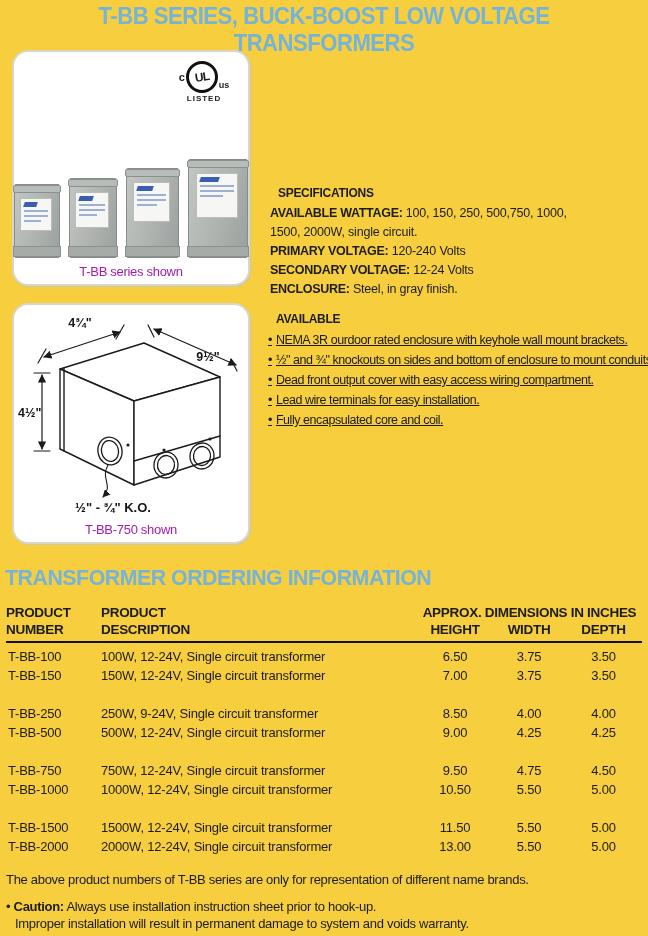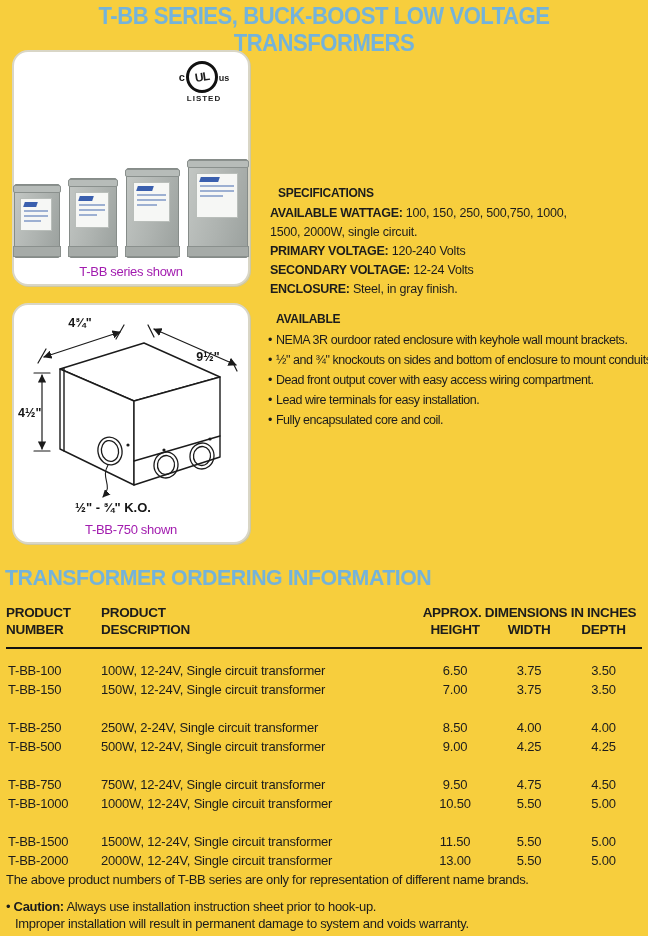--- a/index.html
+++ b/index.html
@@ -30,21 +30,21 @@
   }
   
   .ul-mark{right:12px;top:9px;width:64px;text-align:center;}
   .ul-row{display:flex;align-items:center;justify-content:center;gap:1px;}
   .ul-c{font-size:11px;font-weight:bold;}
   .ul-circle{
     width:26px;height:26px;border:3px solid #111;border-radius:50%;
     display:flex;align-items:center;justify-content:center;background:#fff;
   }
   .ul-letters{font-size:12px;font-weight:bold;letter-spacing:-1px;transform:rotate(-8deg);}
-  .ul-us{font-size:9px;font-weight:bold;align-self:flex-end;margin-bottom:10px;}
+  .ul-us{font-size:9px;font-weight:bold;align-self:flex-end;margin-bottom:3px;}
   .ul-listed{font-size:8px;font-weight:bold;letter-spacing:1px;margin-top:1px;}
   
   .tx-row{left:0;right:0;bottom:26px;display:flex;justify-content:center;align-items:flex-end;gap:9px;}
   .tx{
     position:relative;
     background:linear-gradient(105deg,#c3c7c4 0%,#aeb3b0 55%,#9aa09d 100%);
     border:1px solid #868c89;border-radius:2px;
   }
   .tx::before{ 
     content:"";position:absolute;top:0;left:-2px;right:-2px;height:6px;
@@ -60,39 +60,39 @@
   }
   .tx-logo{width:55%;height:5px;background:#3a5fae;transform:skewX(-18deg);margin-bottom:3px;}
   .tx-line{height:2px;background:#9db0d2;margin:3px 0;}
   .tx-line.short{width:70%;}
   
   .specs{left:270px;top:186px;width:322px;}
   .features{left:268px;top:312px;width:378px;}
   .block-heading{font-size:12px;font-weight:bold;letter-spacing:-0.3px;margin:0 0 4px 8px;}
   .spec-line{font-size:12.5px;line-height:19px;letter-spacing:-0.2px;}
   .spec-line b{letter-spacing:-0.3px;}
-  .feature-line{font-size:12.5px;line-height:20px;letter-spacing:-0.45px;white-space:nowrap;}
+  .feature-line{font-size:12.5px;line-height:20px;letter-spacing:-0.45px;white-space:nowrap;text-decoration:underline;}
   .feature-line .bullet{margin-right:4px;}
   
   .order-heading{
     left:5px;top:565px;font-size:22px;font-weight:bold;letter-spacing:-0.5px;
     color:#74B3DA;transform:scaleX(0.97);transform-origin:left;
   }
   
   .otable{left:6px;top:604px;width:636px;}
   .ogrid{display:grid;grid-template-columns:95px 316px 76px 72px 77px;}
-  .ohead{border-bottom:2.5px solid #121212;padding-bottom:9px;}
+  .ohead{border-bottom:2.5px solid #121212;padding-bottom:3px;}
   .hcell{font-size:13.5px;font-weight:bold;line-height:17px;letter-spacing:-0.3px;}
   .hcell.center{text-align:center;}
   .dims-span{grid-column:3 / 6;text-align:center;}
   .trow{display:grid;grid-template-columns:95px 316px 76px 72px 77px;line-height:19px;}
   .tcell{font-size:13px;letter-spacing:-0.2px;}
   .tcell.num{padding-left:2px;}
   .tcell.dim{text-align:center;}
-  .tgroup{margin-top:12px;}
+  .tgroup{margin-top:4px;}
   .tgroup + .tgroup{margin-top:19px;}
   
   .note{left:6px;top:872px;font-size:13px;letter-spacing:-0.3px;}
   .caution{left:6px;top:898px;font-size:13px;line-height:17px;letter-spacing:-0.3px;}
   .caution .indent{padding-left:9px;}
   
   .drawing{left:4px;top:8px;width:226px;height:200px;}
   .drawing text{font-family:"Liberation Sans",sans-serif;font-weight:bold;fill:#161616;}
   .ko-label{font-size:13px;}
   .dim-label{font-size:12.5px;}
@@ -251,21 +251,21 @@
           <div class="tcell num">T-BB-150</div>
           <div class="tcell desc">150W, 12-24V, Single circuit transformer</div>
           <div class="tcell dim">7.00</div>
           <div class="tcell dim">3.75</div>
           <div class="tcell dim">3.50</div>
         </div>
       </div>
       <div class="tgroup">
         <div class="trow">
           <div class="tcell num">T-BB-250</div>
-          <div class="tcell desc">250W, 2-24V, Single circuit transformer</div>
+          <div class="tcell desc">250W, 9-24V, Single circuit transformer</div>
           <div class="tcell dim">8.50</div>
           <div class="tcell dim">4.00</div>
           <div class="tcell dim">4.00</div>
         </div>
         <div class="trow">
           <div class="tcell num">T-BB-500</div>
           <div class="tcell desc">500W, 12-24V, Single circuit transformer</div>
           <div class="tcell dim">9.00</div>
           <div class="tcell dim">4.25</div>
           <div class="tcell dim">4.25</div>

